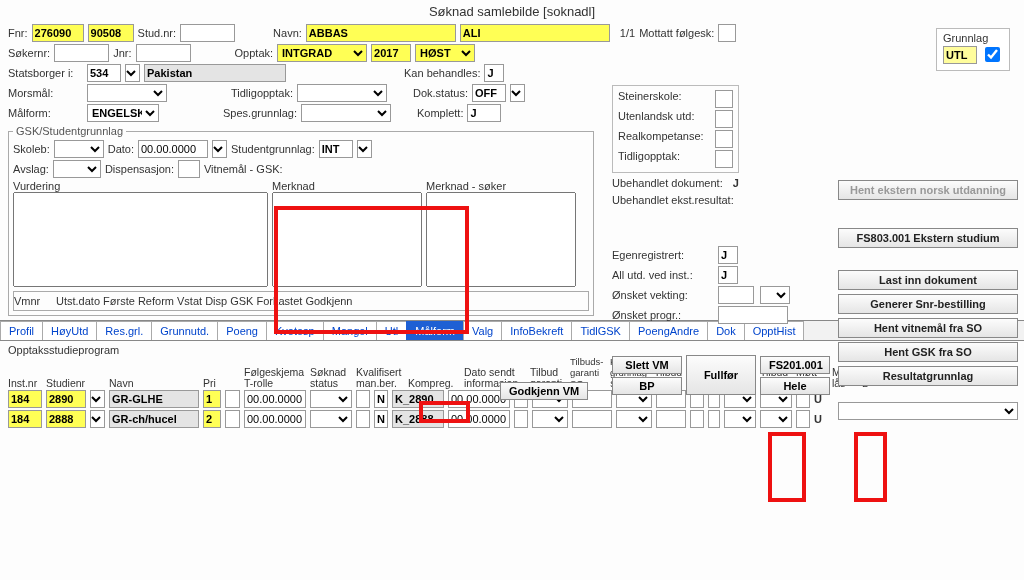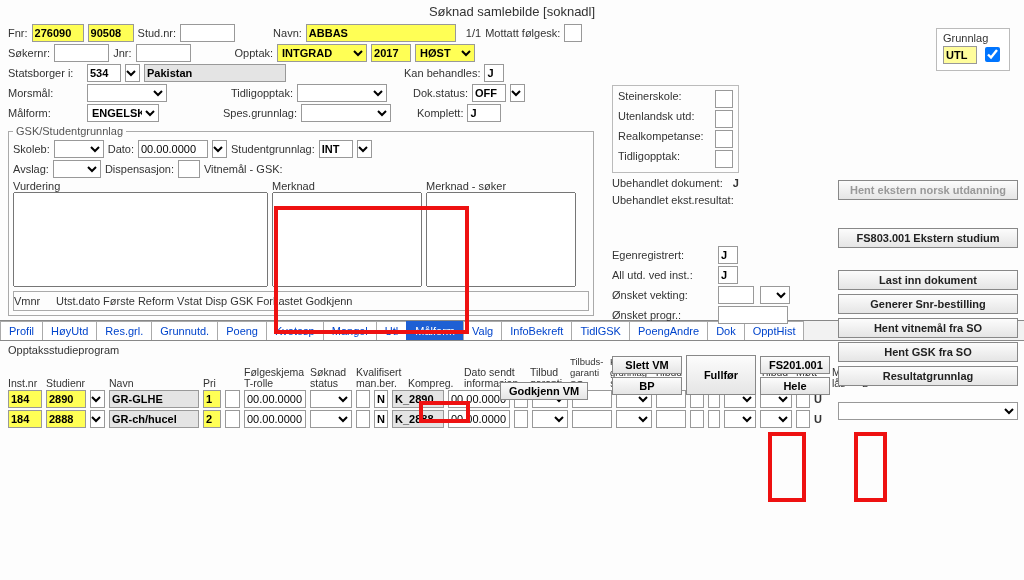--- a/index.html
+++ b/index.html
@@ -94,20 +94,21 @@
 
 <div class="row">
   <span class="lbl">Fnr:</span>
   <input class="fld yel" style="width: 52px; font-weight: bold;" value="276090">
   <input class="fld yel" style="width: 46px; font-weight: bold;" value="90508">
   <span class="lbl">Stud.nr:</span>
   <input class="fld" style="width: 55px;">
   <span style="width:30px;"></span>
   <span class="lbl">Navn:</span>
   <input class="fld yel" style="width: 150px; font-weight: bold;" value="ABBAS">
+  <input class="fld yel" style="width: 150px; font-weight: bold;" value="ALI">
   <span class="lbl" style="margin-left:6px;">1/1</span>
   <span class="lbl">Mottatt følgesk:</span>
   <input class="fld" style="width: 18px;">
 </div>
 
 <div class="vbox" style="right:14px; top:28px; border:1px solid #bbb; padding:3px 6px 5px 6px; background:#fff;">
   <div class="lbl">Grunnlag</div>
   <div style="display:flex; gap:4px; align-items:center;">
     <input class="fld yelsoft" style="width: 34px; font-weight: bold;" value="UTL">
     <input type="checkbox" class="check" checked="" style="">

